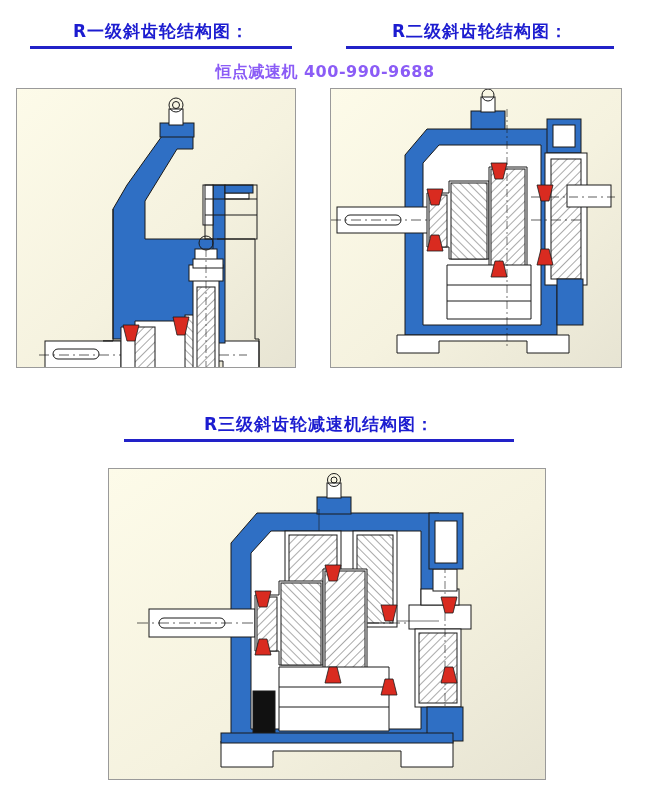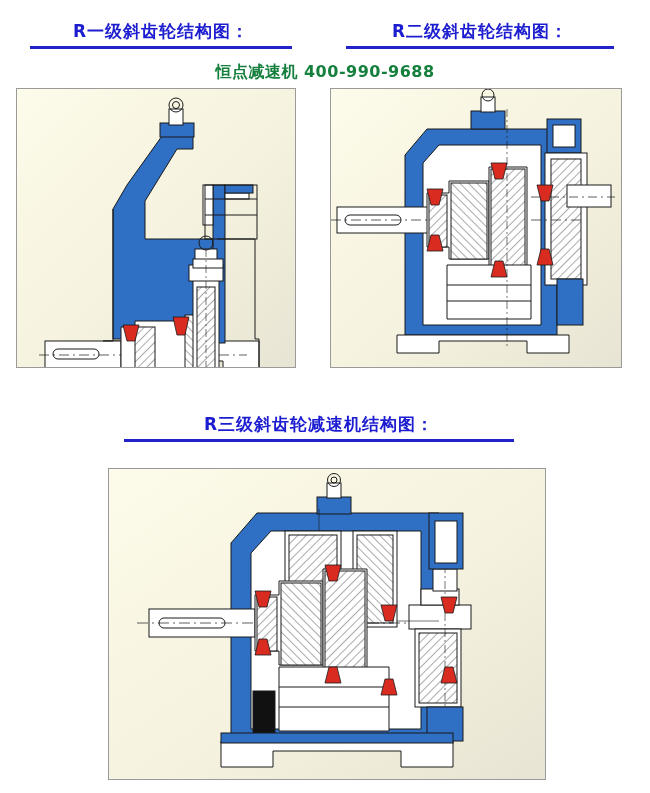--- a/index.html
+++ b/index.html
@@ -25,21 +25,21 @@
     font-family:"DejaVu Sans","Liberation Sans",sans-serif;
   }
   #h1{left:30px;top:20px;width:262px;text-align:center;}
   #h2{left:346px;top:20px;width:268px;text-align:center;}
   #h3{left:124px;top:413px;width:390px;text-align:center;}
 
   .phone{
     position:absolute;
     left:0;top:62px;width:650px;
     text-align:center;
-    color:#15803d;
+    color:#8b5cf6;
     font-weight:bold;
     font-size:16px;
     letter-spacing:0.5px;
     font-family:"DejaVu Sans","Liberation Sans",sans-serif;
   }
 
   
   .figure{
     position:absolute;
     border:1px solid #9a9a9a;

